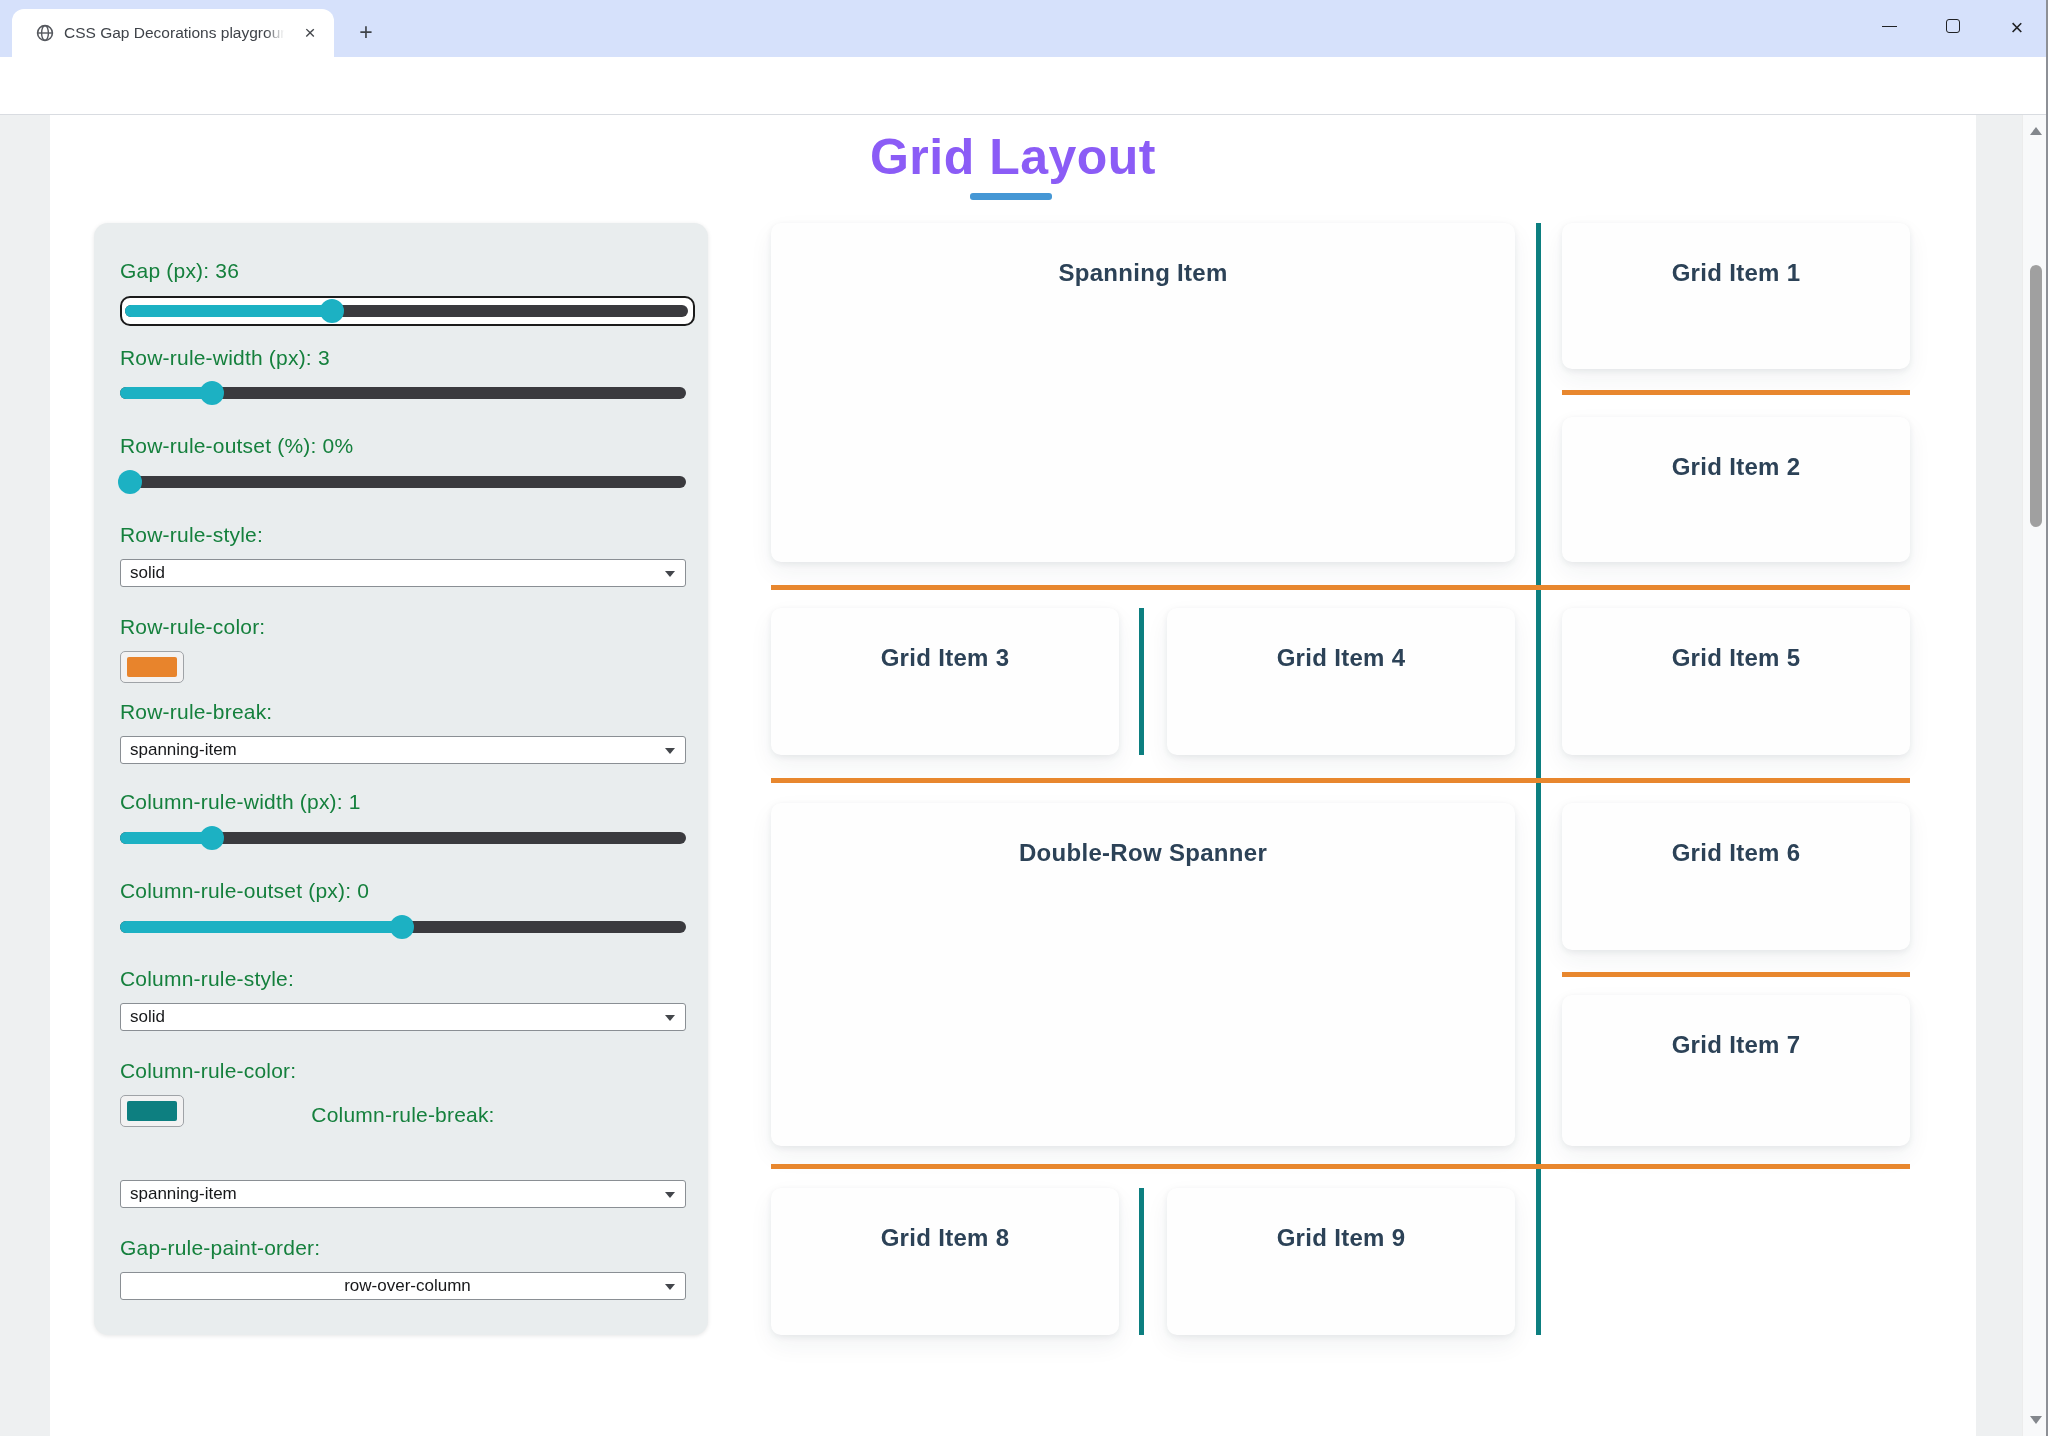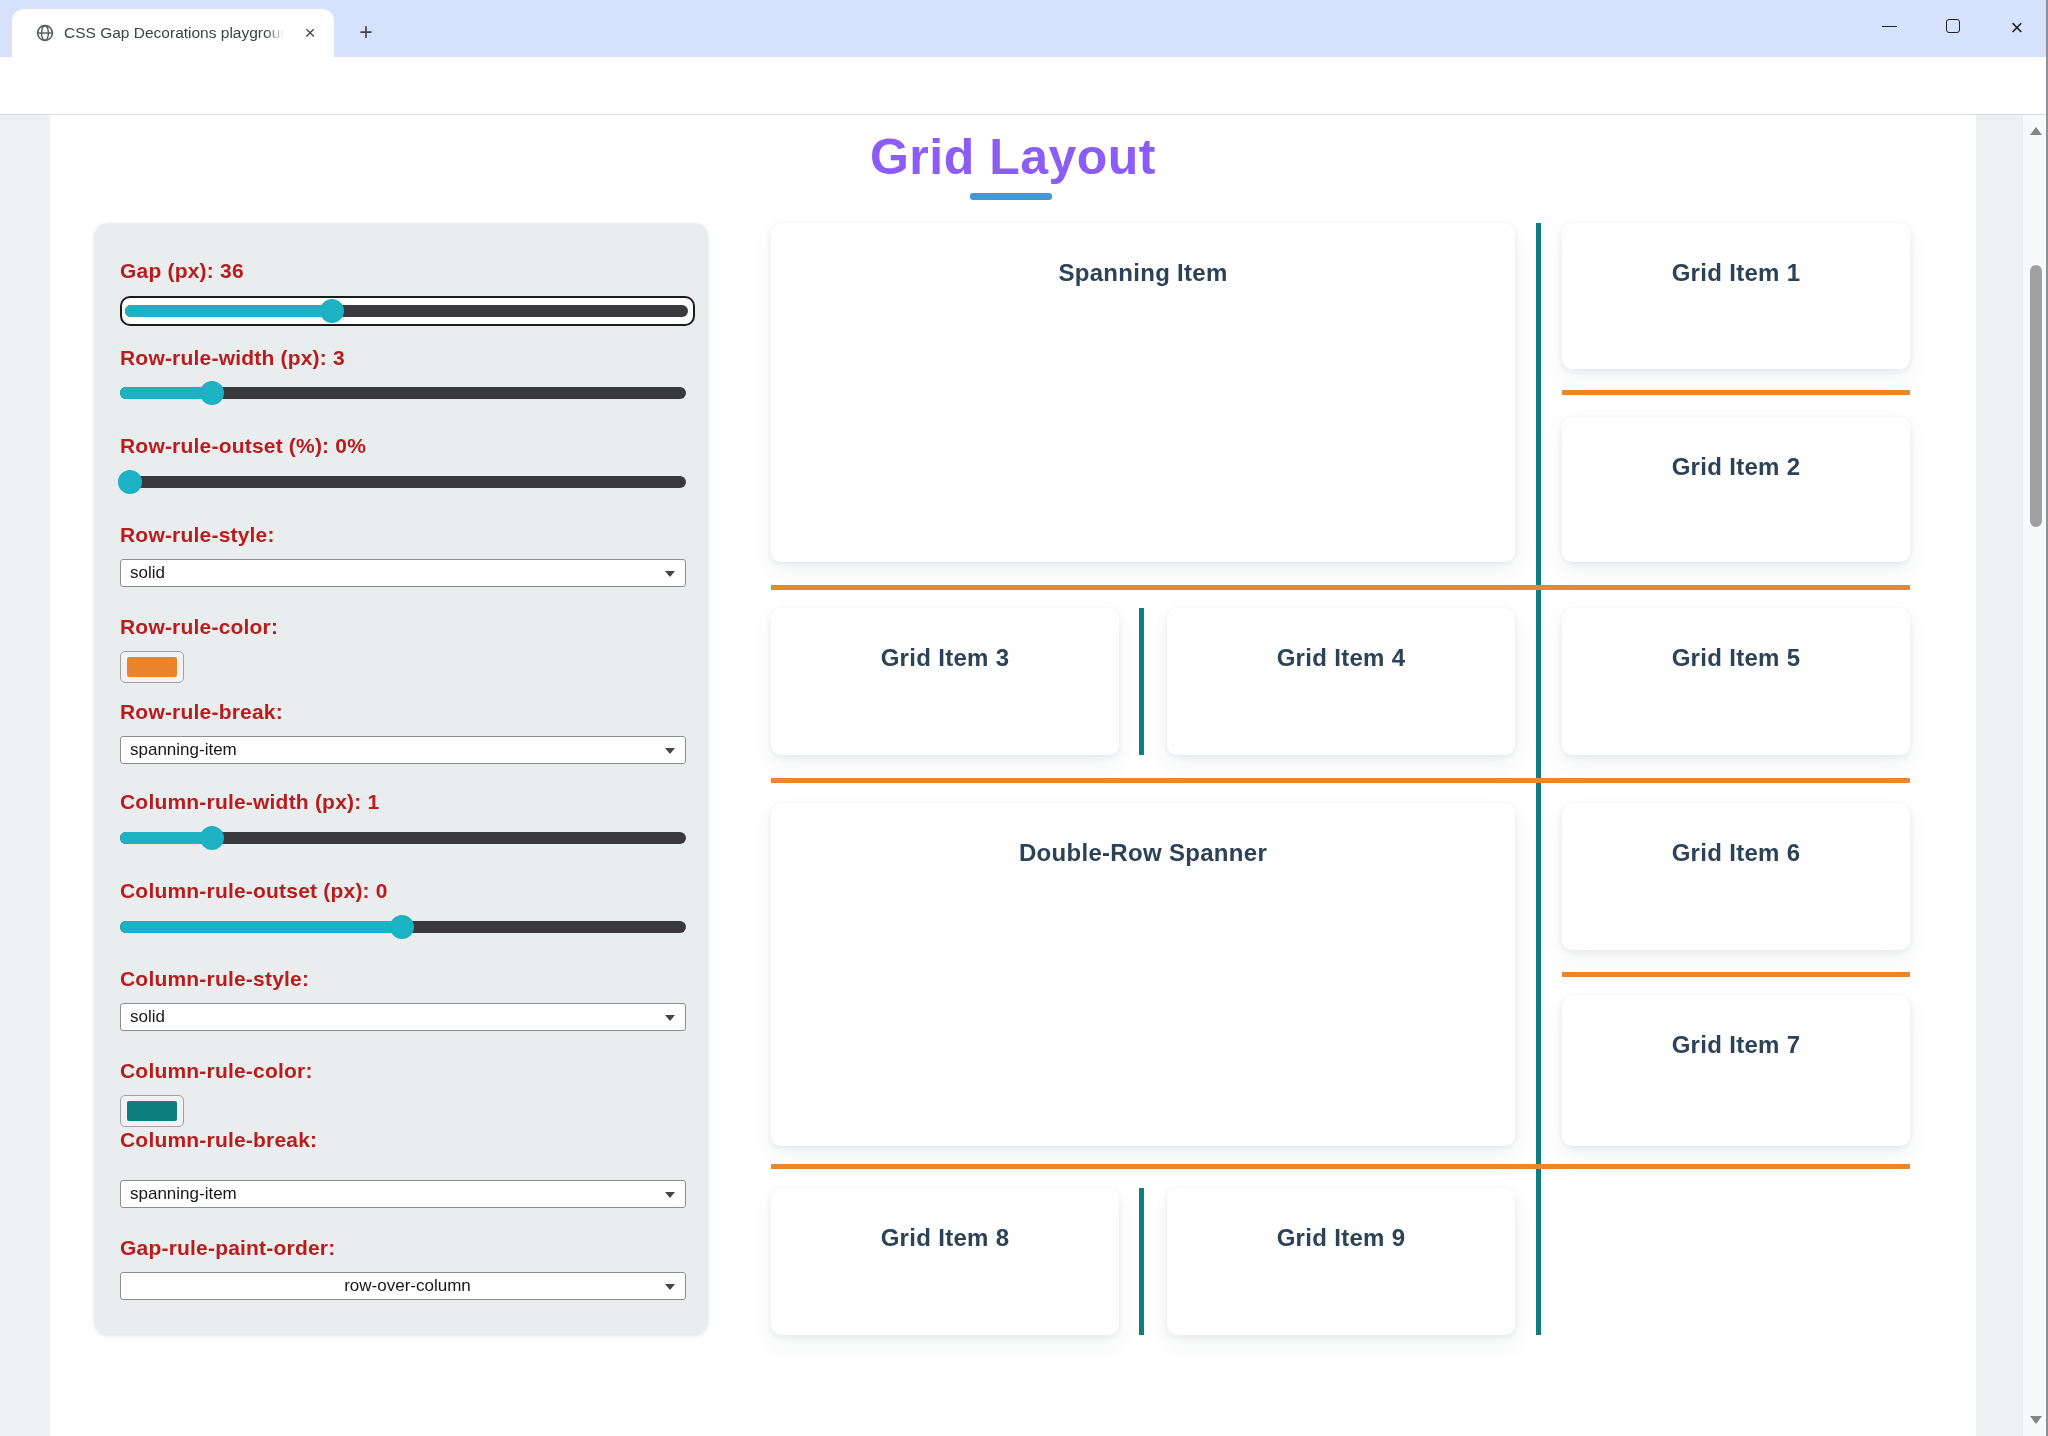--- a/index.html
+++ b/index.html
@@ -33,21 +33,21 @@
   .menu-dots { left:2006px; top:70px; width:24px; height:32px; font-size:19px; color:#3c4043; text-align:center; line-height:32px; letter-spacing:0; }
 
   
   .page-bg { left:0; top:115px; width:2048px; height:1321px; background:#eef0f1; }
   .page-white { left:50px; top:115px; width:1926px; height:1321px; background:#ffffff; }
   .page-title { left:50px; top:128px; width:1926px; text-align:center; font-size:50px; font-weight:bold; letter-spacing:0.5px; }
   .title-underline { left:970px; top:193px; width:82px; height:7px; border-radius:3px; }
 
   
   .sidebar { left:94px; top:223px; width:614px; height:1112px; background:#e9edee; border-radius:14px; box-shadow:0 1px 4px rgba(0,0,0,0.10); }
-  .ctl-label { left:26px; width:566px; font-size:21px; font-weight:bold; letter-spacing:0.2px; color:#b91c1c; }
+  .ctl-label { left:26px; width:566px; font-size:21px; font-weight:normal; letter-spacing:0.2px; color:#15803d; }
   .slider { left:26px; width:566px; height:24px; }
   .slider .track { position:absolute; left:0; top:6px; width:100%; height:12px; background:#3a3a3e; border-radius:6px; }
   .slider .fill { position:absolute; left:0; top:6px; height:12px; border-radius:6px; }
   .slider .thumb { position:absolute; right:-11px; top:-6px; width:24px; height:24px; border-radius:50%; }
   .focus-ring { left:26px; width:575px; height:30px; background:#ffffff; border:2px solid #1b1b1b; border-radius:10px; }
   .focus-ring .slider { left:3px; top:1px; width:563px; position:absolute; }
   .select { left:26px; width:566px; height:28px; background:#ffffff; border:1px solid #8a8f94; border-radius:3px; font-size:17px; color:#17181a; line-height:26px; padding-left:9px; }
   .select::after { content:""; position:absolute; right:10px; top:11px; border-left:5px solid transparent; border-right:5px solid transparent; border-top:6px solid #43464b; }
   .swatch { left:26px; width:64px; height:32px; background:#f2f2f2; border:1px solid #9fa3a7; border-radius:5px; padding:5px 6px; }
   .swatch .chip { width:100%; height:100%; border-radius:2px; }
@@ -56,21 +56,21 @@
   .l0{top:36px;} .w0{top:73px;}
   .l1{top:123px;} .w1{top:158px;}
   .l2{top:211px;} .w2{top:247px;}
   .l3{top:300px;} .w3{top:336px;}
   .l4{top:392px;} .w4{top:428px;}
   .l5{top:477px;} .w5{top:513px;}
   .l6{top:567px;} .w6{top:603px;}
   .l7{top:656px;} .w7{top:692px;}
   .l8{top:744px;} .w8{top:780px;}
   .l9{top:836px;} .w9{top:872px;}
-  .l10{top:905px;} .w10{top:957px;}
+  .l10{top:880px;text-align:center;} .w10{top:957px;}
   .l11{top:1013px;} .w11{top:1049px;text-align:center;}
 
   
   .grid { left:771px; top:223px; width:1139px; height:1112px; }
   .card { position:absolute; background:#fefefe; border-radius:10px;
           box-shadow:0 2px 6px rgba(30,45,60,0.08), 0 10px 24px rgba(30,45,60,0.06); z-index:0; }
   .card span { position:absolute; top:36px; left:0; width:100%; text-align:center;
                font-size:24px; font-weight:bold; letter-spacing:0.3px; color:#2c4257; }
   .c-span   { left:0;     top:0;     width:744px; height:339px; }
   .c-i1     { left:791px; top:0;     width:348px; height:146px; }

